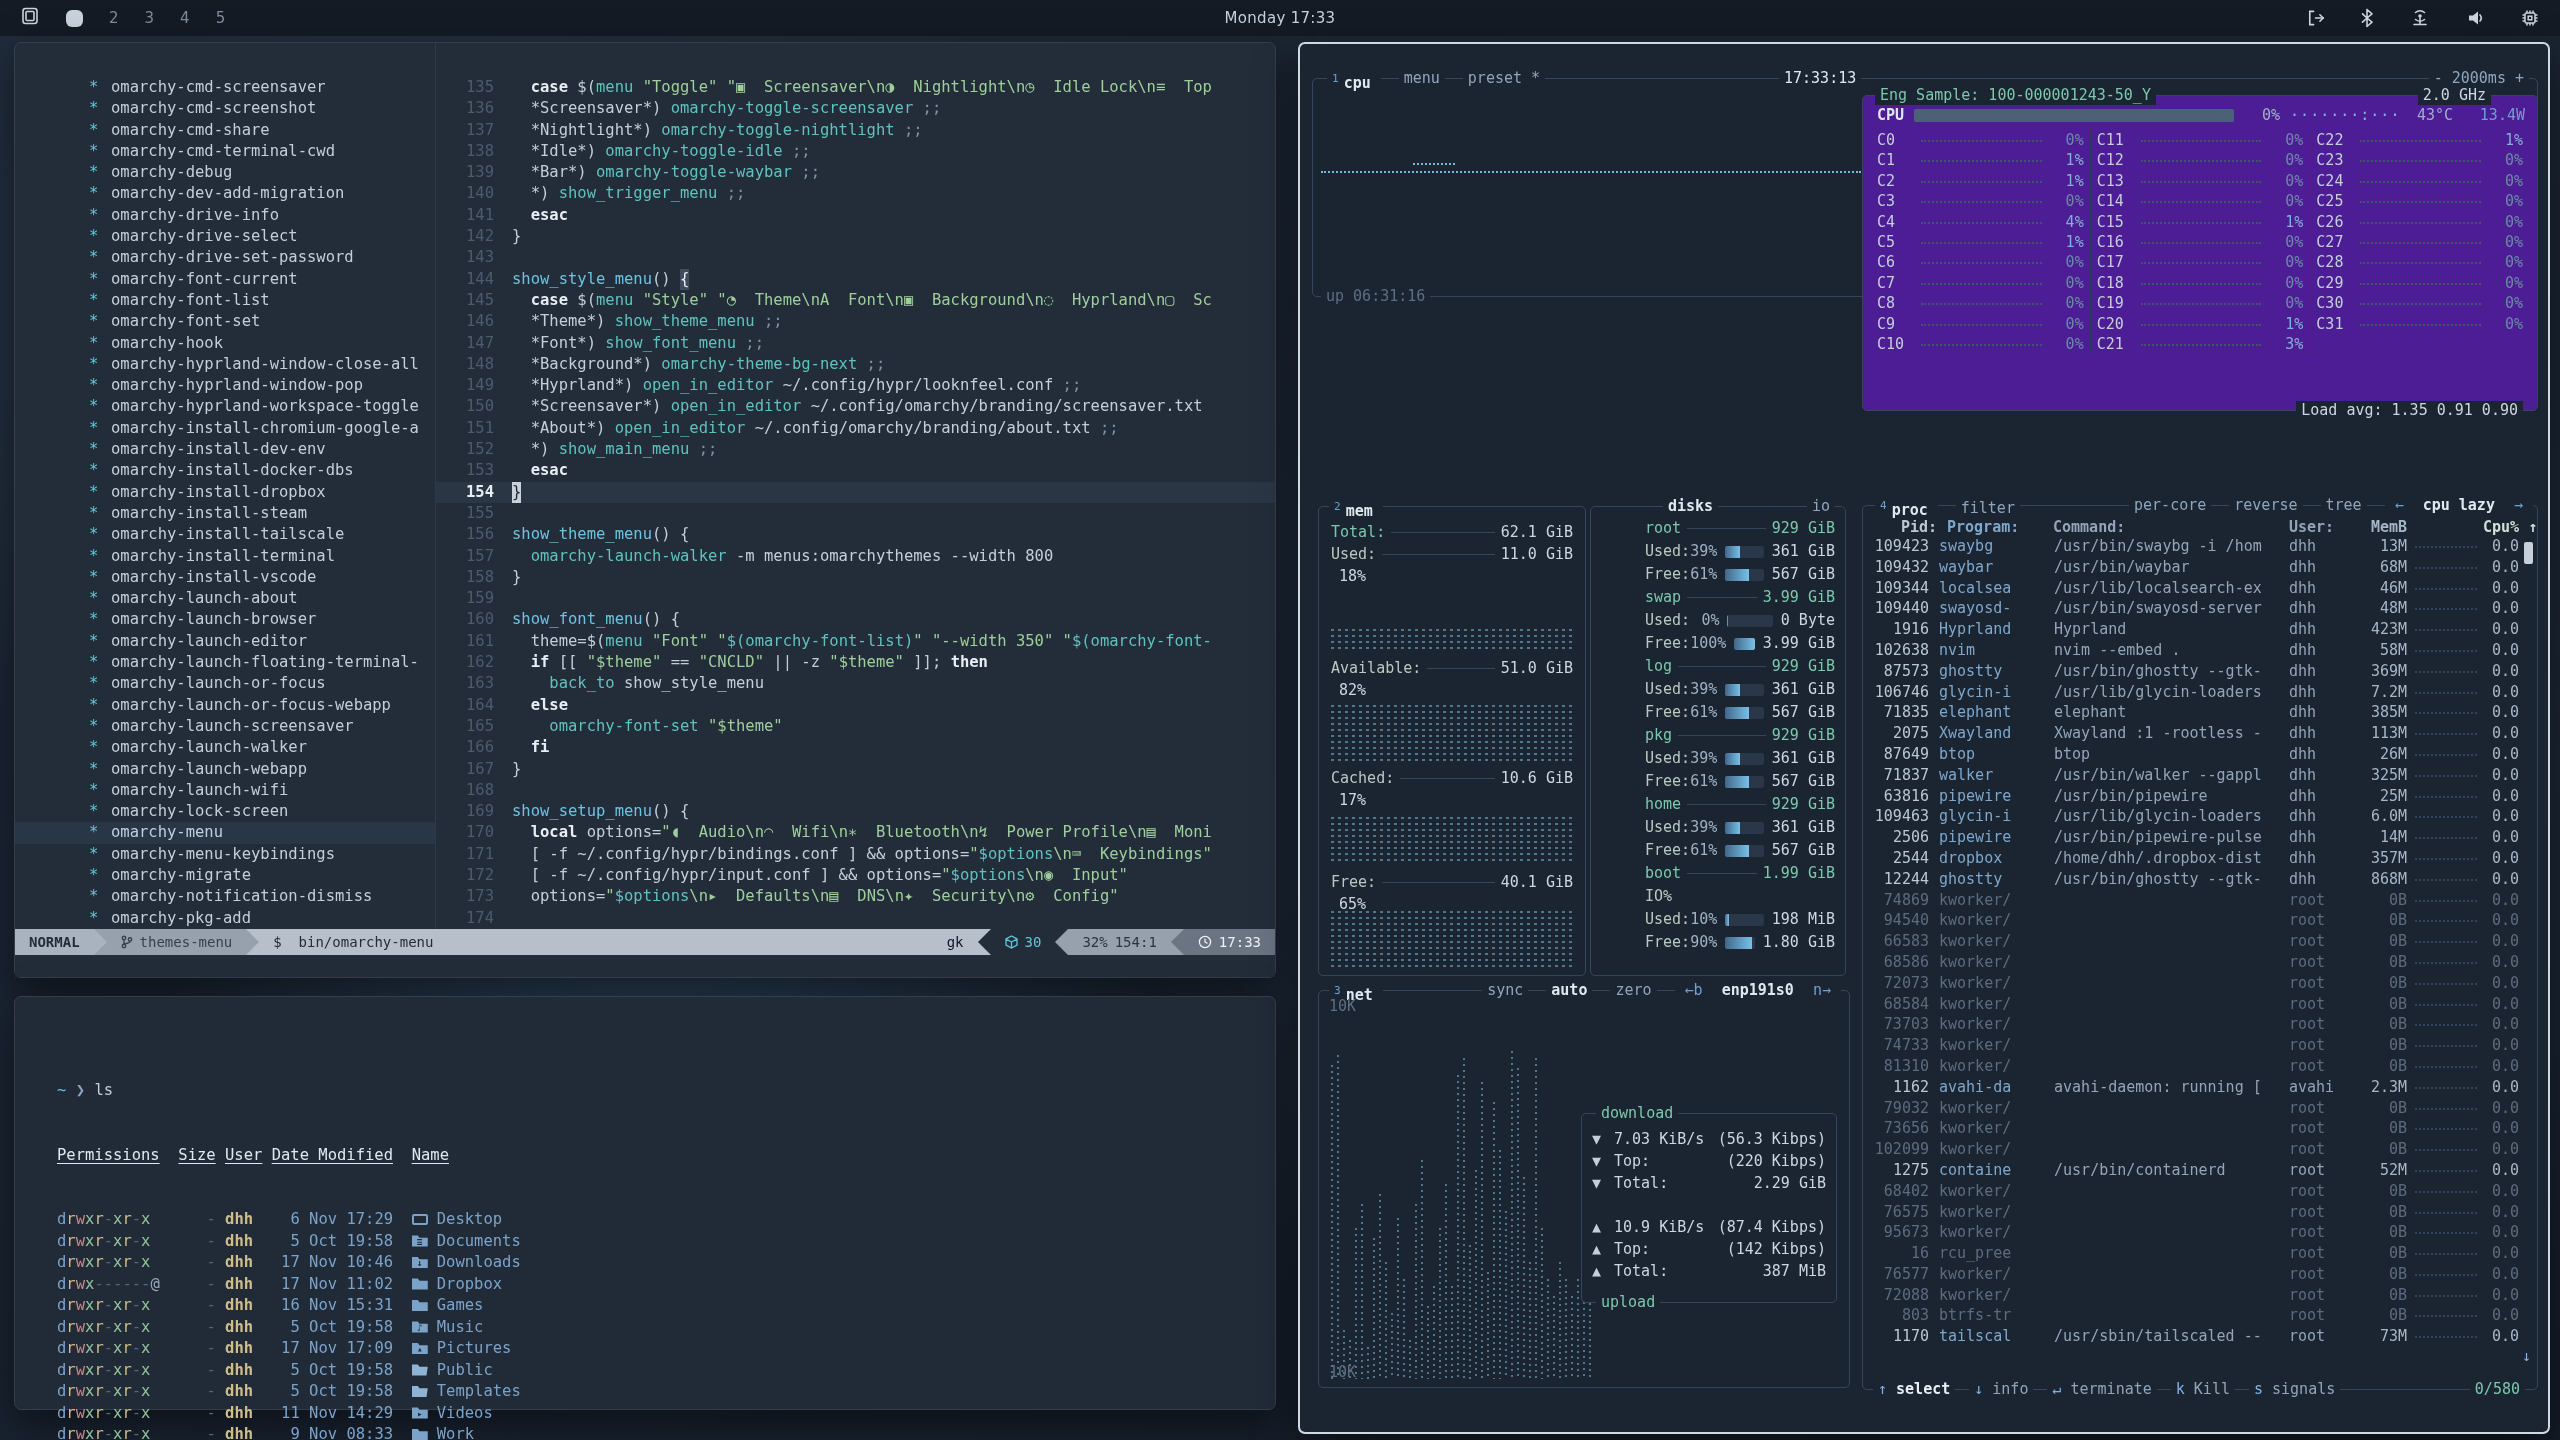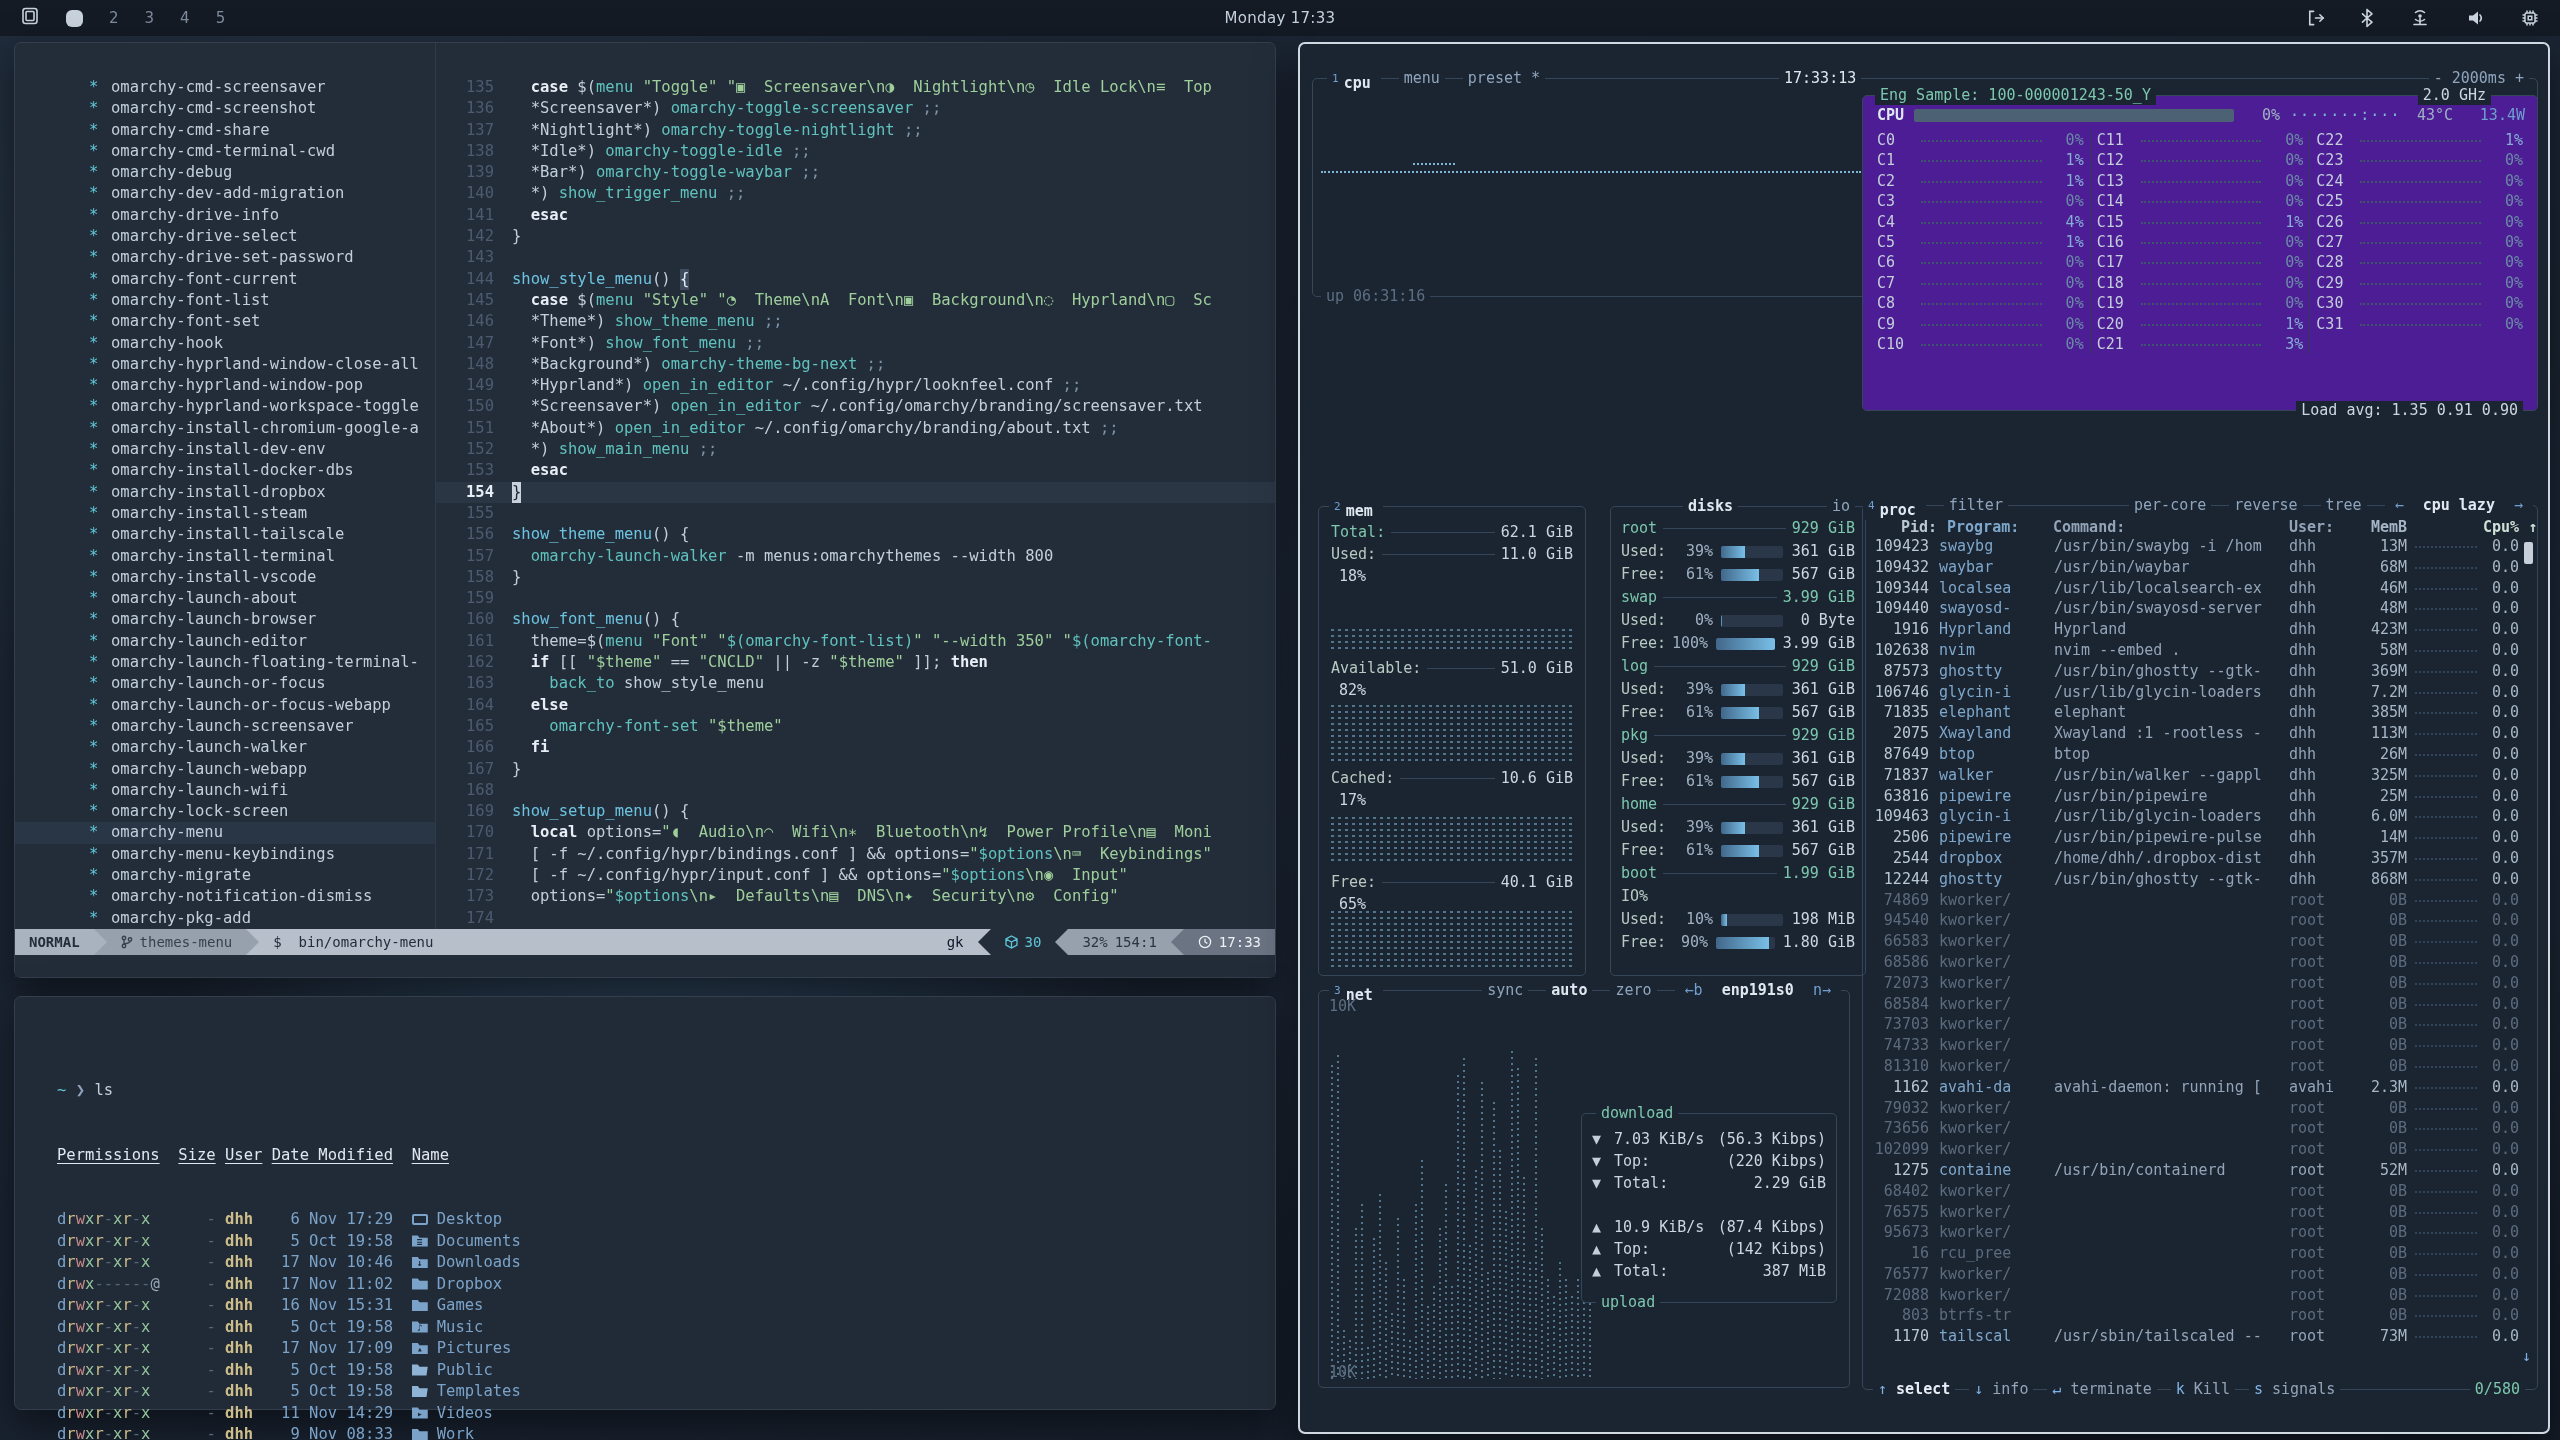--- a/index.html
+++ b/index.html
@@ -107,21 +107,21 @@
   #load-avg{position:absolute;bottom:-10px;right:14px;}
   
   #mem-box{left:18px;top:462px;width:268px;height:470px;}
   .mrow{position:absolute;left:12px;right:12px;display:flex;align-items:center;}
   .mrow .lbl{flex:none;}
   .mrow .lfill{flex:1;border-top:1px solid #36465a;margin:0 6px;}
   .mrow .v{flex:none;}
   .mpct{position:absolute;left:20px;color:#ccd6e2;}
   .mgraph{position:absolute;left:10px;right:10px;}
   
-  #disks-box{left:310px;top:462px;width:256px;height:470px;}
+  #disks-box{left:290px;top:462px;width:256px;height:470px;padding-left:44px;}
   #disks{padding:10px 10px 0 10px;}
   .drow{display:flex;align-items:center;height:23px;line-height:23px;white-space:pre;}
   .drow .dl{width:52px;color:#b9c9c2;}
   .drow .dp{width:40px;text-align:right;color:#9fb0c2;}
   .drow .meter{width:62px;height:12px;background:#2a3748;border-radius:2px;margin:0 8px;overflow:hidden;}
   .drow .meter i{display:block;height:100%;background:linear-gradient(90deg,#41678a,#79c0e8);}
   .drow .dv{flex:1;text-align:right;color:#ccd6e2;}
   .dtitle .dl2{color:#7cc7ad;flex:none;}
   .dtitle .lfill{flex:1;border-top:1px solid #36465a;margin:0 6px;}
   .dtitle .ds{flex:none;color:#7cc7ad;}
@@ -700,21 +700,21 @@
               <span class="arr">▲</span>
               <span class="nl">Total:</span>
               <span class="nv">387 MiB</span>
             </div>
         </div>
         <div class="ontop teal" style="position:absolute;bottom:-10px;left:14px;">upload</div>
       </div>
     </div>
 
     <div class="bbox" id="proc-box">
-      <div class="btab" style="left:0;">
+      <div class="btab" style="left:12px;align-items:center;">
         <span><sup class="t-num">4</sup><span class="t-name">proc</span></span>
         <span class="t-dim">filter</span>
       </div>
       <div class="btab" style="right:4px;">
         <span class="t-dim">per-core</span>
         <span class="t-dim">reverse</span>
         <span class="t-dim">tree</span>
         <span><span class="blue">←</span> <span class="t-name">cpu lazy</span> <span class="blue">→</span></span>
       </div>
       <div class="phead">

